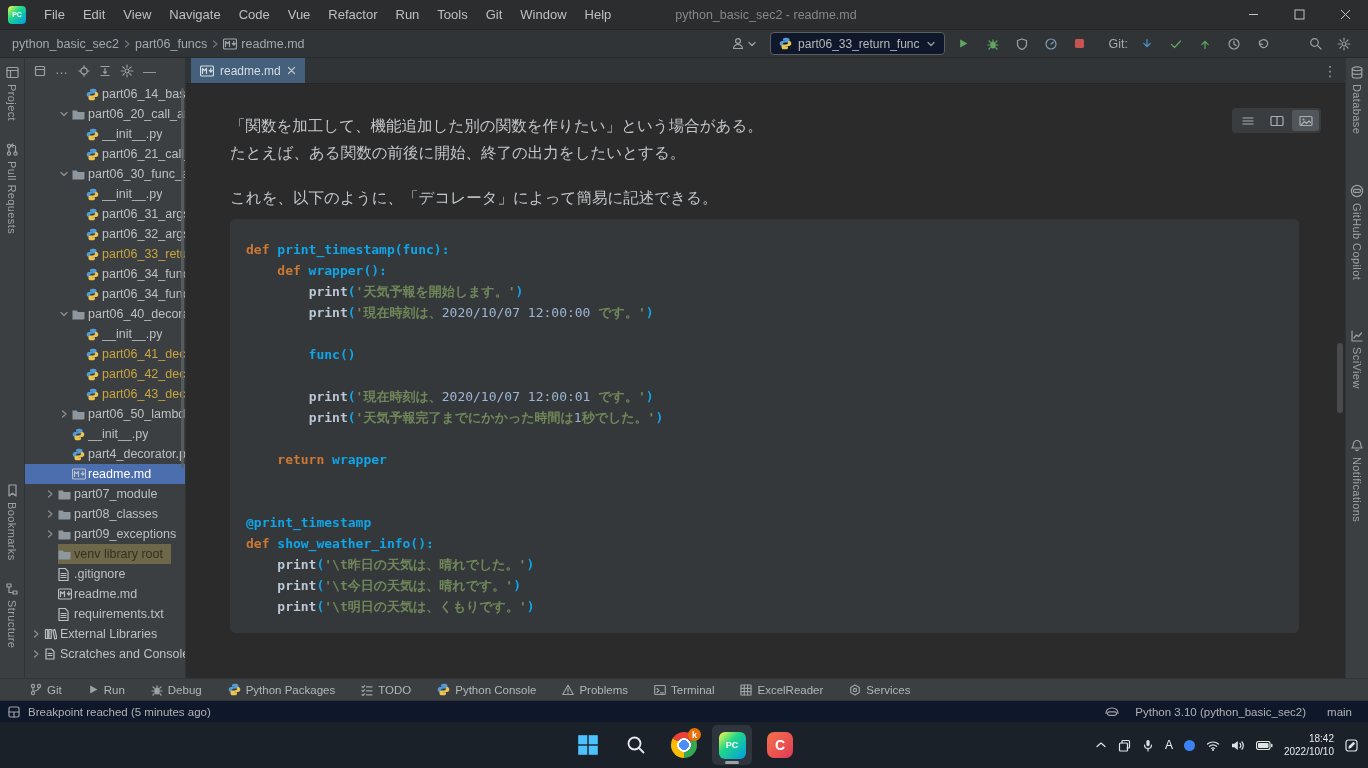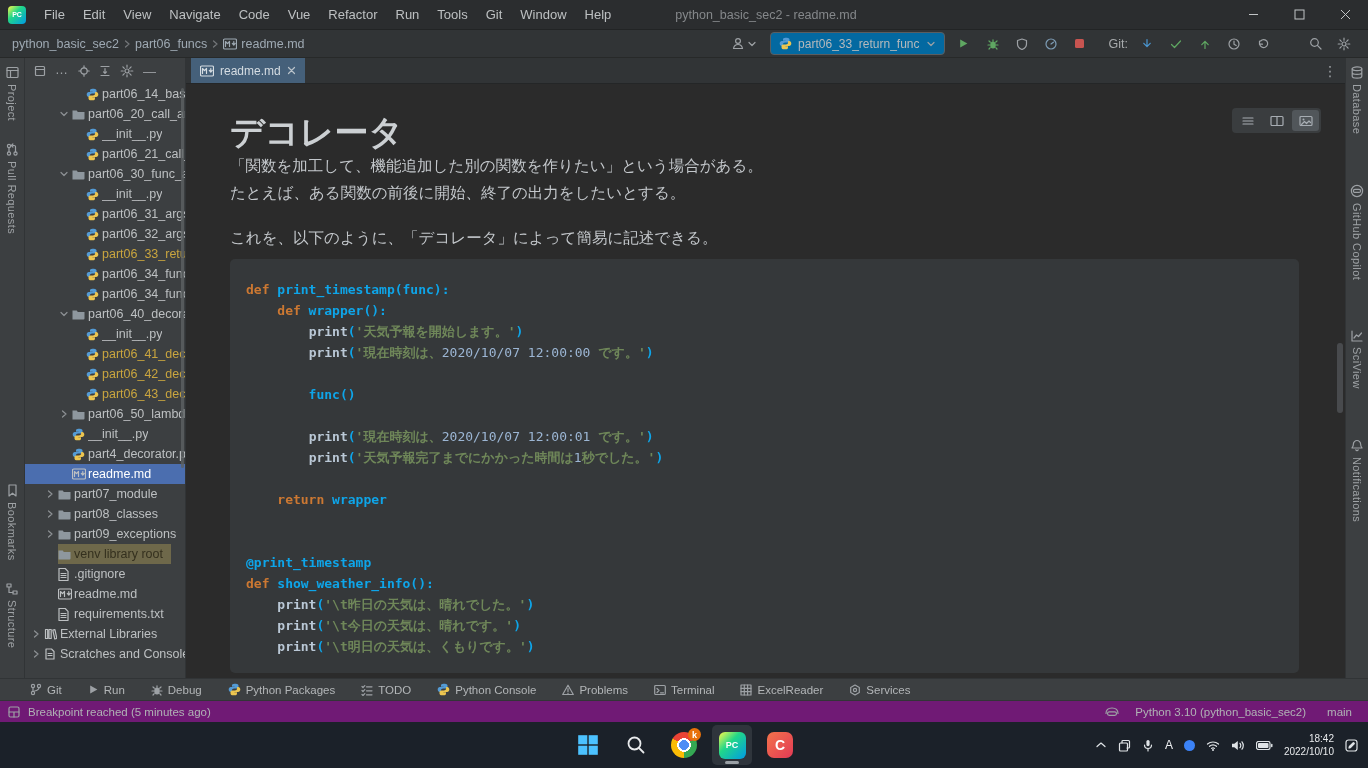--- a/index.html
+++ b/index.html
@@ -24,21 +24,21 @@
     flex:0 0 auto;border-bottom:1px solid #272929;box-sizing:border-box}
   .breadcrumbs{display:flex;align-items:center;gap:3px;font-size:12.5px;color:#a8abad}
   .bc-item{display:flex;align-items:center;gap:4px;color:#9ea9b3}
   .bc-sep{color:#74777a;display:flex}
   .toolbar-right{margin-left:auto;display:flex;align-items:center;gap:9px}
   .ta{display:flex;align-items:center;justify-content:center;width:20px;height:22px;color:#9da1a5}
   .ta-run,.ta-debug,.ta-commit,.ta-push{color:#5fa762}
   .ta-update-project{color:#4b97d2}
   .ta-profiler{color:#7d9cb5}
   .user-widget{display:flex;align-items:center;color:#9da1a5;gap:2px;margin-right:4px}
-  .run-config{display:flex;align-items:center;gap:6px;background:#0369a1;border:1px solid #5a5e61;
+  .run-config{display:flex;align-items:center;gap:6px;background:#0f172a;border:1px solid #5a5e61;
     border-radius:4px;height:21px;padding:0 8px;font-size:12px;color:#b6b9bb;min-width:150px}
   .run-config .caret{margin-left:auto;color:#9da1a5;display:flex}
   .git-label{font-size:12.5px;color:#a8abad;margin-left:10px}
   .tb-gap{width:14px}
 
   
   .main{flex:1;display:flex;min-height:0}
   .strip{width:25px;background:#3c3f41;display:flex;flex-direction:column;align-items:center;box-sizing:border-box;padding:8px 0;flex:0 0 auto}
   .strip-left{border-right:1px solid #313436}
   .strip-right{width:23px;border-left:1px solid #313436}
@@ -85,21 +85,21 @@
   .view-modes{position:absolute;top:24px;right:24px;display:flex;background:#3a3d3f;border-radius:4px;padding:2px;gap:2px}
   .vm-btn{width:27px;height:21px;display:flex;align-items:center;justify-content:center;color:#a7adb3;border-radius:3px}
   .vm-btn.active{background:#51565a}
   .ed-scroll{position:absolute;right:2px;top:46%;width:6px;height:70px;background:#55595c;border-radius:3px;opacity:.7}
 
   
   .toolwin-bar{height:22px;background:#3c3f41;border-top:1px solid #313436;display:flex;align-items:center;
     gap:26px;padding:0 12px 0 30px;font-size:11.5px;color:#b3b6b8;box-sizing:border-box;flex:0 0 auto;white-space:nowrap}
   .tw-item{display:flex;align-items:center;gap:5px}
   .tw-ic{display:flex;color:#9da1a5}
-  .statusbar{height:22px;background:#701a75;border-top:1px solid #323537;display:flex;align-items:center;
+  .statusbar{height:22px;background:#0f172a;border-top:1px solid #323537;display:flex;align-items:center;
     font-size:11.5px;color:#b0b3b5;padding:0 16px 0 8px;gap:8px;box-sizing:border-box;flex:0 0 auto}
   .sb-right{margin-left:auto;display:flex;gap:16px;align-items:center}
   .sb-cell{display:flex;align-items:center;gap:5px}
   .sb-ic{display:flex;color:#9da1a5}
 
   
   .taskbar{height:46px;background:#1b2129;position:relative;flex:0 0 auto}
   .tb-center{position:absolute;left:50%;top:0;height:100%;transform:translateX(-50%);display:flex;gap:8px;align-items:center}
   .tb-item{width:40px;height:40px;display:flex;align-items:center;justify-content:center;border-radius:5px;position:relative}
   .tb-item.active{background:rgba(255,255,255,.09)}
@@ -732,21 +732,20 @@
           <div class="vm-btn active">
               <span>
                 <svg width="14" height="12" viewBox="0 0 14 12">
                   <rect x="1" y="1.5" width="12" height="9" rx="1" stroke="currentColor" fill="none" stroke-width="1.2" stroke-linecap="round" stroke-linejoin="round"></rect>
                   <circle cx="4.5" cy="4.5" r="1" fill="currentColor"></circle>
                   <path d="M2.5 9.5l3-3 2 2 2.5-2.5 1.5 1.5" stroke="currentColor" fill="none" stroke-width="1.2" stroke-linecap="round" stroke-linejoin="round"></path>
                 </svg>
               </span>
             </div>
         </div>
-        <h1 class="md-h1">デコレータ</h1>
         <div id="md-paragraphs">
             <p class="md-p">「関数を加工して、機能追加した別の関数を作りたい」という場合がある。<br>たとえば、ある関数の前後に開始、終了の出力をしたいとする。</p>
             <p class="md-p">これを、以下のように、「デコレータ」によって簡易に記述できる。</p>
           </div>
         <div class="codeblock"><div class="code-line"><span class="seg-kw">def</span><span class="seg-pl"> print_timestamp(func):</span></div><div class="code-line"><span class="seg-pl">    </span><span class="seg-kw">def</span><span class="seg-pl"> wrapper():</span></div><div class="code-line"><span class="seg-pl">        </span><span class="seg-fn">print</span><span class="seg-pl">(</span><span class="seg-str">'天気予報を開始します。'</span><span class="seg-pl">)</span></div><div class="code-line"><span class="seg-pl">        </span><span class="seg-fn">print</span><span class="seg-pl">(</span><span class="seg-str">'現在時刻は、</span><span class="seg-em">2020/10/07 12:00:00</span><span class="seg-str"> です。'</span><span class="seg-pl">)</span></div><div class="code-line">&nbsp;</div><div class="code-line"><span class="seg-pl">        func()</span></div><div class="code-line">&nbsp;</div><div class="code-line"><span class="seg-pl">        </span><span class="seg-fn">print</span><span class="seg-pl">(</span><span class="seg-str">'現在時刻は、</span><span class="seg-em">2020/10/07 12:00:01</span><span class="seg-str"> です。'</span><span class="seg-pl">)</span></div><div class="code-line"><span class="seg-pl">        </span><span class="seg-fn">print</span><span class="seg-pl">(</span><span class="seg-str">'天気予報完了までにかかった時間は</span><span class="seg-em">1</span><span class="seg-str">秒でした。'</span><span class="seg-pl">)</span></div><div class="code-line">&nbsp;</div><div class="code-line"><span class="seg-pl">    </span><span class="seg-kw">return</span><span class="seg-pl"> wrapper</span></div><div class="code-line">&nbsp;</div><div class="code-line">&nbsp;</div><div class="code-line"><span class="seg-pl">@print_timestamp</span></div><div class="code-line"><span class="seg-kw">def</span><span class="seg-pl"> show_weather_info():</span></div><div class="code-line"><span class="seg-pl">    </span><span class="seg-fn">print</span><span class="seg-pl">(</span><span class="seg-str">'\t昨日の天気は、晴れでした。'</span><span class="seg-pl">)</span></div><div class="code-line"><span class="seg-pl">    </span><span class="seg-fn">print</span><span class="seg-pl">(</span><span class="seg-str">'\t今日の天気は、晴れです。'</span><span class="seg-pl">)</span></div><div class="code-line"><span class="seg-pl">    </span><span class="seg-fn">print</span><span class="seg-pl">(</span><span class="seg-str">'\t明日の天気は、くもりです。'</span><span class="seg-pl">)</span></div></div>
       </div>
       <div class="ed-scroll"></div>
     </div>
 
     <div class="strip strip-right">

